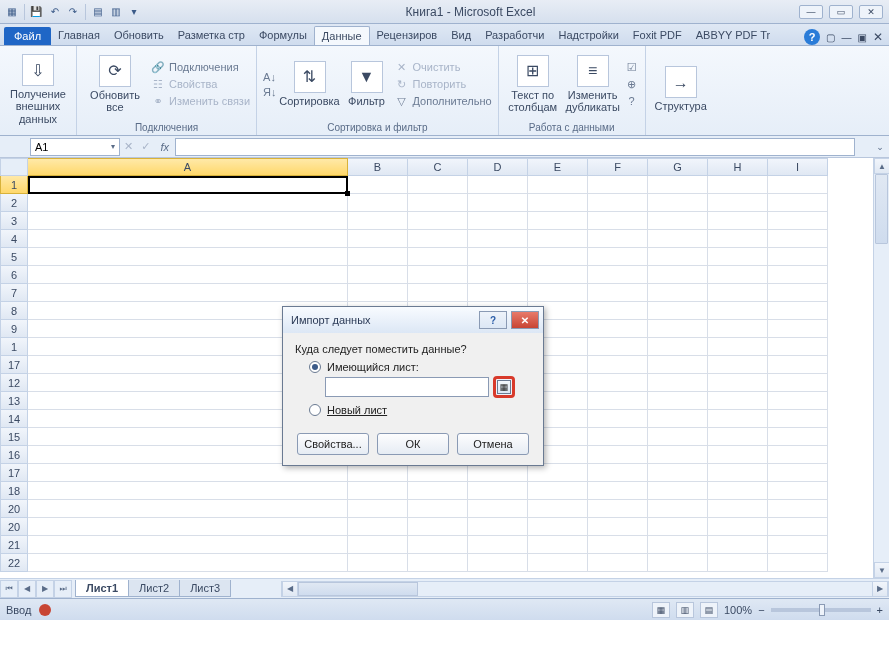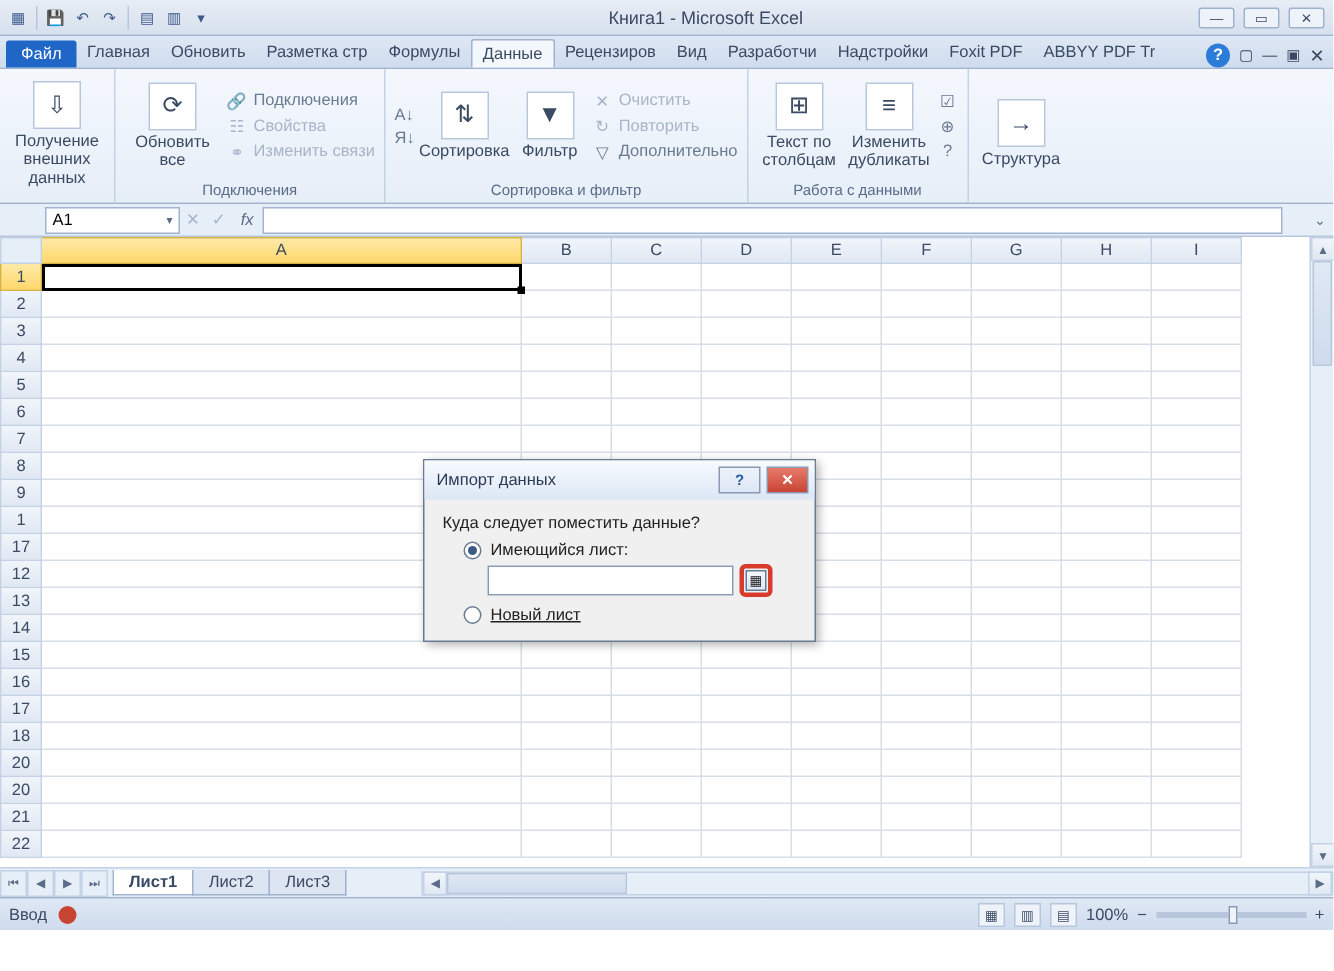--- a/index.html
+++ b/index.html
@@ -617,13 +617,18 @@
       <div class="range-input" value=""></div>
       <div class="range-pick">
         <div class="range-pick-inner">▦</div>
       </div>
     </div>
     <div class="radio-row">
       <span class="radio"></span>
       <span class="underline">Новый лист</span>
     </div>
   </div>
+  <div class="dlg-footer">
+    <div class="push-btn">Свойства...</div>
+    <div class="push-btn">ОК</div>
+    <div class="push-btn">Отмена</div>
+  </div>
 </div>
 
 </body></html>

